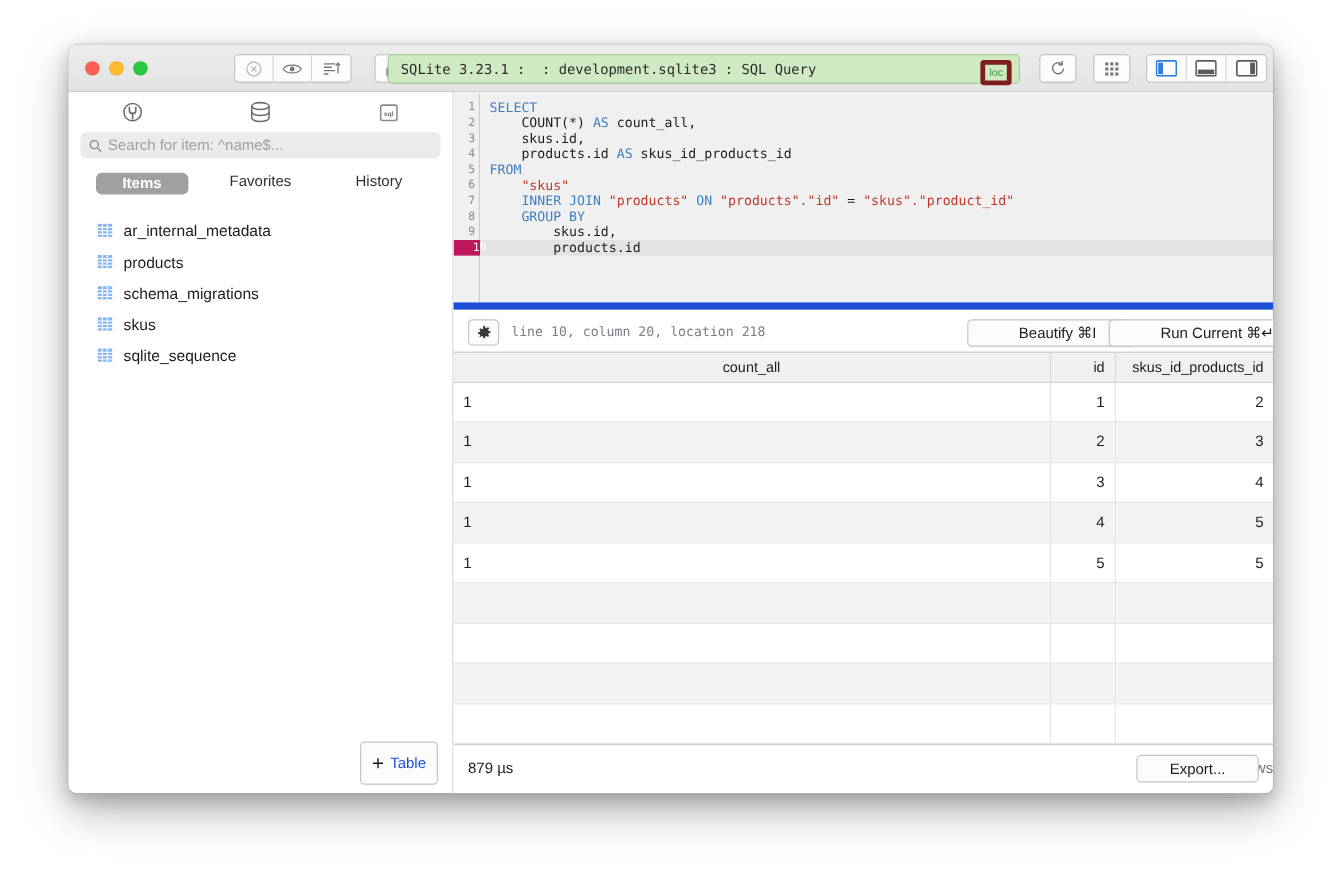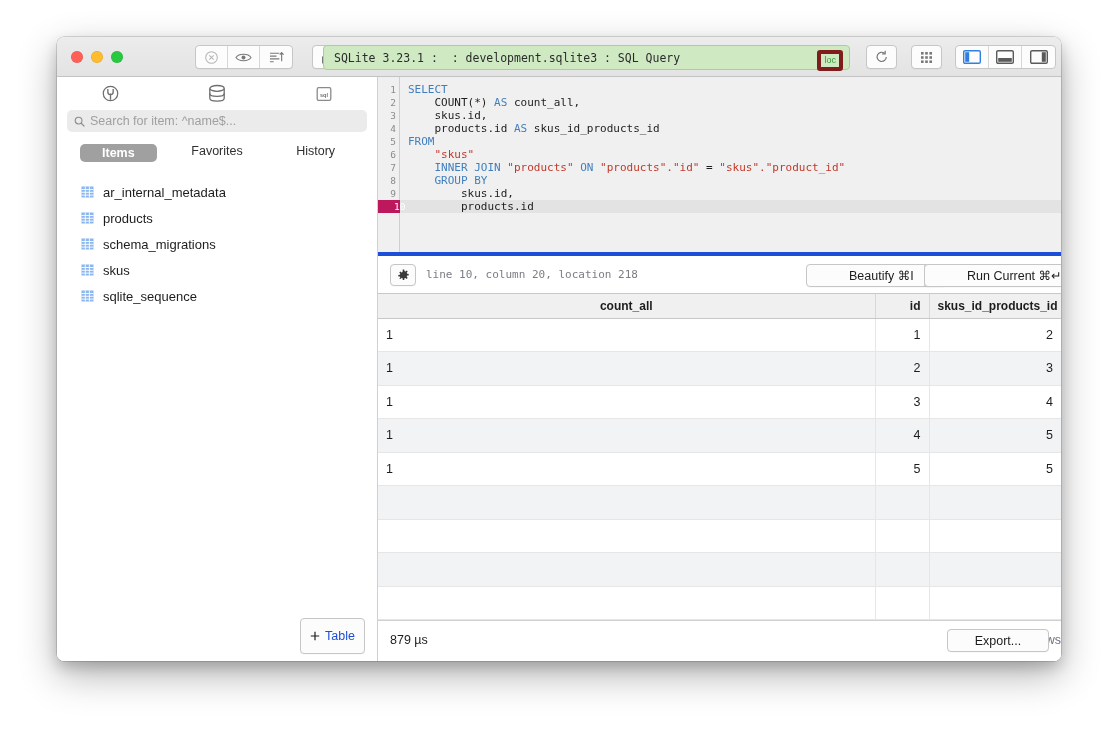--- a/index.html
+++ b/index.html
@@ -148,21 +148,21 @@
     font-family: "DejaVu Sans Mono", monospace; font-size: 9.5px;
     color: #8b8b8b; line-height: 13px;
   }
   .row.current .ln { background: #be185d; color: #ffffff; padding-left: 16px; }
   .code { padding-left: 8px; color: #1d1d1d; }
   .kw  { color: #3f7fbf; }
   .str { color: #c0392b; }
 
   
   #ed-status {
-    height: 41px; border-top: 4px solid #1d4ed8; position: relative;
+    height: 41px; border-top: 6px solid #1d4ed8; position: relative;
     background: #ffffff;
   }
   #gear-btn {
     position: absolute; left: 12px; top: 8px; width: 26px; height: 22px;
     background: #fcfcfc; border: 1px solid #c6c6c6; border-radius: 4px;
     display: flex; align-items: center; justify-content: center;
     box-shadow: 0 0.5px 0.5px rgba(0,0,0,.05);
   }
   #caret-info {
     position: absolute; left: 48px; top: 12px;
@@ -182,21 +182,21 @@
   .split-btn .chev {
     width: 21px; display: flex; align-items: center; justify-content: center;
     border-left: 1px solid #d6d6d6;
   }
 
   
   #results { flex: 1; position: relative; overflow: hidden; border-top: 1px solid #c8c8c8; }
   table.grid { width: 100%; border-collapse: collapse; table-layout: fixed; }
   table.grid th {
     height: 24px; background: #f0f0f0;
-    font-size: 12px; font-weight: bold; color: #1d1d1d;
+    font-size: 12px; font-weight: normal; color: #1d1d1d;
     border-bottom: 1px solid #c8c8c8; border-right: 1px solid #d8d8d8;
     padding: 0 8px;
   }
   table.grid th:last-child { border-right: none; }
   table.grid td {
     height: 33.5px; font-size: 12.5px; color: #1d1d1d;
     border-bottom: 1px solid #e6e6e6; border-right: 1px solid #e6e6e6;
     padding: 0 8px;
   }
   table.grid td:last-child { border-right: none; }

